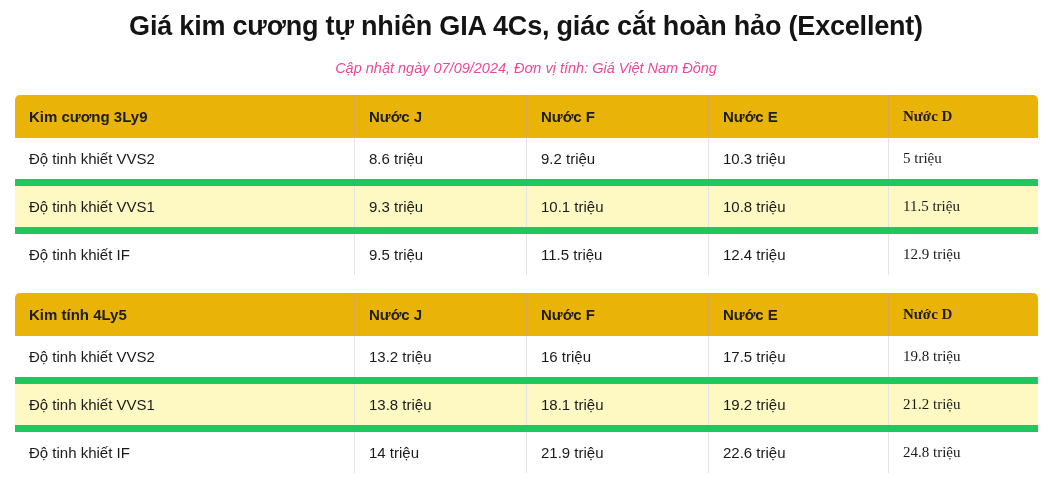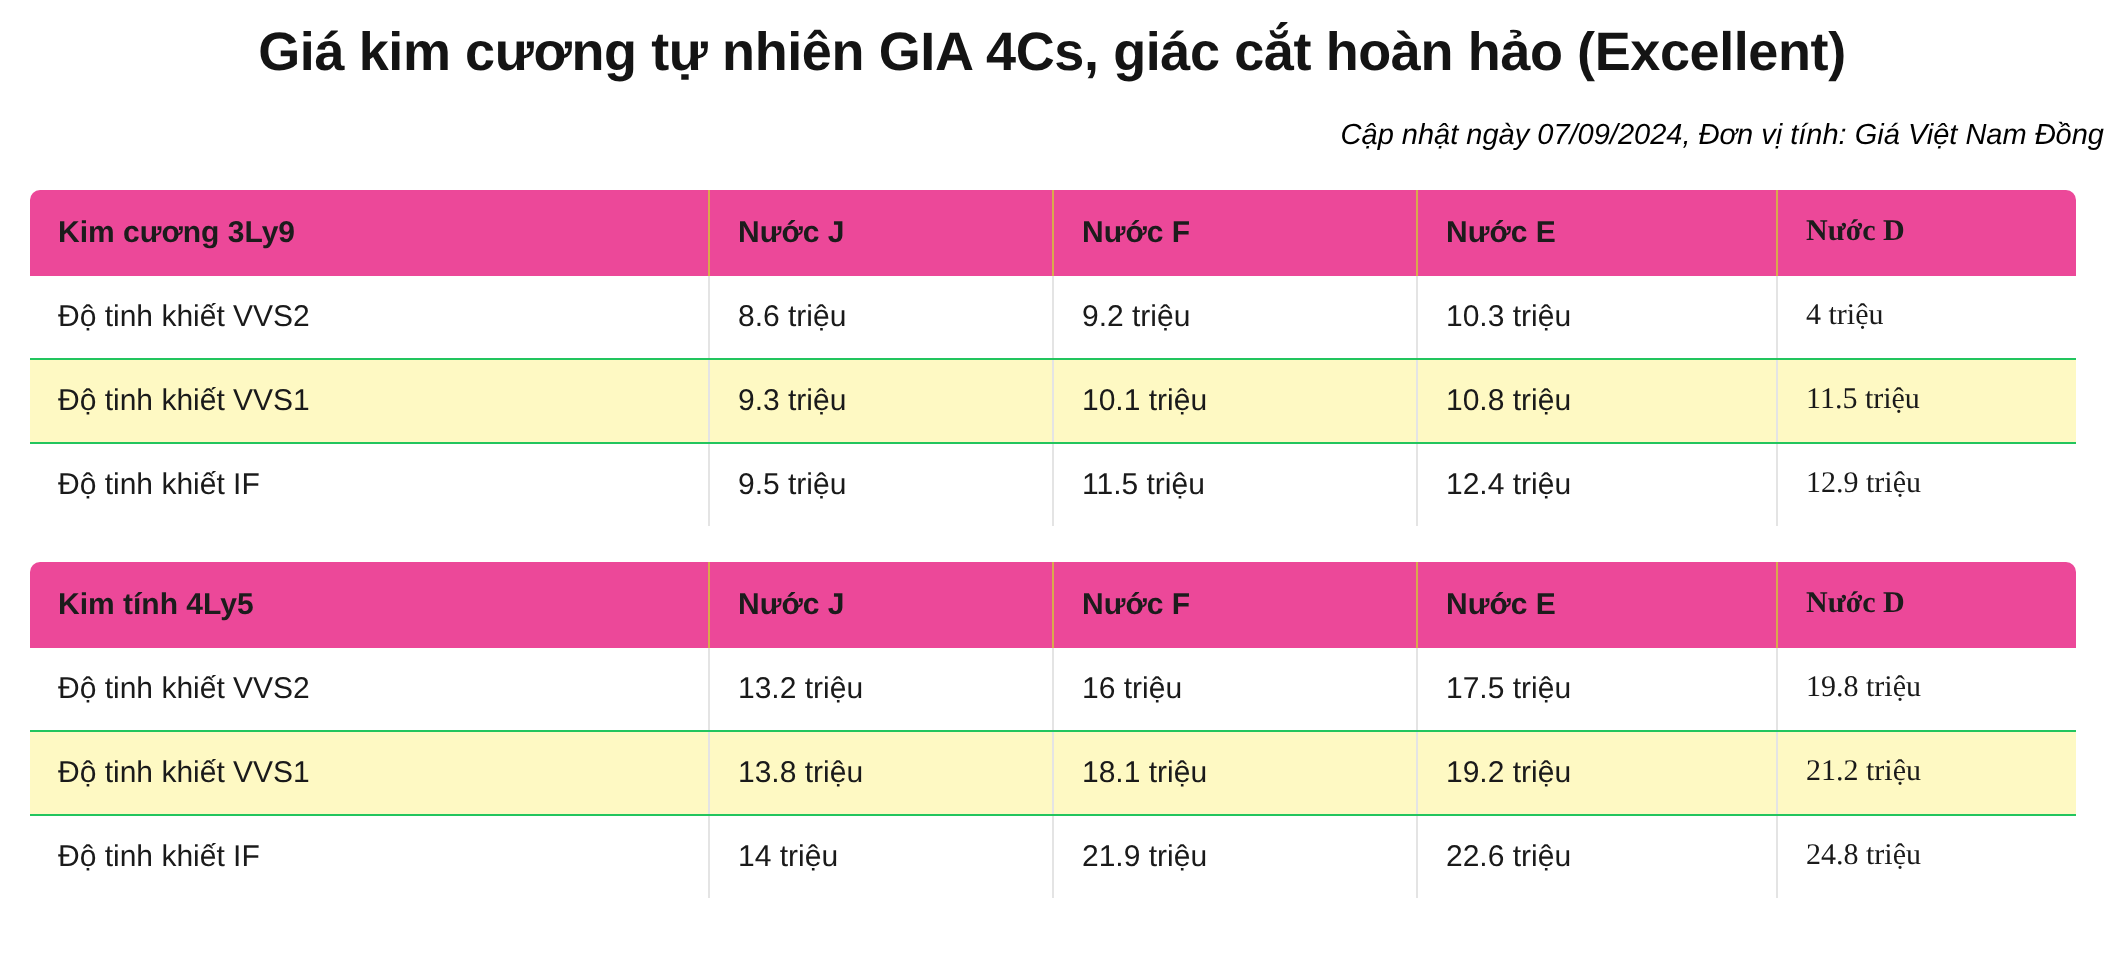--- a/index.html
+++ b/index.html
@@ -26,22 +26,22 @@
     font-weight: bold;
     text-align: center;
     letter-spacing: -0.2px;
     color: #141414;
     padding: 10px 20px 0 20px;
     line-height: 1.25;
   }
   .subtitle {
     font-size: 14.5px;
     font-style: italic;
-    text-align: right;
-    color: #000000;
+    text-align: center;
+    color: #ec4899;
     margin-top: 16px;
   }
   .tables {
     margin-top: 18px;
     padding: 0 14px;
   }
   table {
     width: 1024px;
     border-collapse: collapse;
     table-layout: fixed;
@@ -51,29 +51,29 @@
     overflow: hidden;
   }
   table + table {
     margin-top: 16px;
   }
   th, td {
     text-align: left;
     font-size: 15px;
     padding: 12px 14px;
     border-right: 1px solid #e4e4e4;
-    border-bottom: 1px solid #22c55e;
+    border-bottom: 7px solid #22c55e;
     white-space: nowrap;
     overflow: hidden;
     text-overflow: ellipsis;
   }
   th:last-child, td:last-child { border-right: none; font-family: Liberation Serif, serif; }
   tr:last-child td { border-bottom: none; }
   thead th {
-    background: #ec4899;
+    background: #eab308;
     font-weight: bold;
     color: #1c1c1c;
     font-size: 15px;
     padding-top: 13px;
     padding-bottom: 13px;
     border-right: 1px solid #d9a94c;
     border-bottom: none;
   }
   thead th:last-child { border-right: none; }
   tbody tr.alt td {
@@ -126,21 +126,21 @@
           <th>Nước E</th>
           <th>Nước D</th>
         </tr>
       </thead>
       <tbody>
         <tr>
           <td>Độ tinh khiết VVS2</td>
           <td>8.6 triệu</td>
           <td>9.2 triệu</td>
           <td>10.3 triệu</td>
-          <td>4 triệu</td>
+          <td>5 triệu</td>
         </tr>
         <tr class="alt">
           <td>Độ tinh khiết VVS1</td>
           <td>9.3 triệu</td>
           <td>10.1 triệu</td>
           <td>10.8 triệu</td>
           <td>11.5 triệu</td>
         </tr>
         <tr>
           <td>Độ tinh khiết IF</td>

